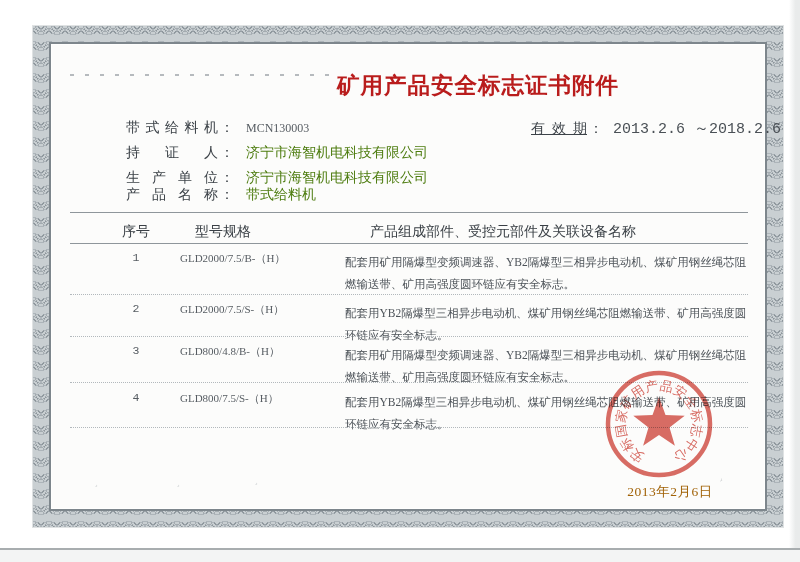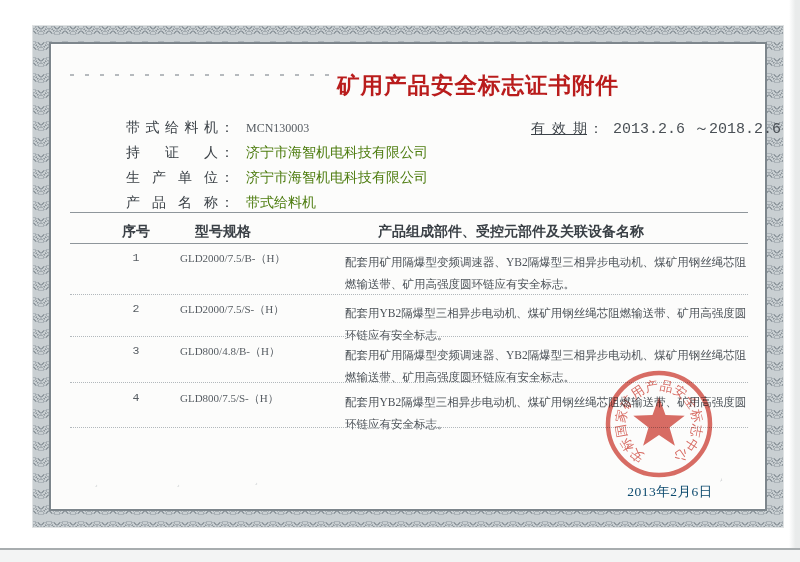--- a/index.html
+++ b/index.html
@@ -31,45 +31,45 @@
     box-shadow:inset 0 0 0 1px rgba(255,255,255,.8);
   }
   
   .ghost-dashes{position:absolute;left:70px;top:74px;width:262px;height:2px;opacity:.5;
     background:repeating-linear-gradient(90deg,#6f7880 0 4px,transparent 4px 15px);}
   .title{
     position:absolute;left:320px;top:70px;width:316px;text-align:center;
     font-size:22.5px;font-weight:700;letter-spacing:1px;color:#b91c1c;
   }
   .field-row{position:absolute;left:126px;font-size:14px;color:#3c4248;white-space:nowrap;}
-  .f0{top:119px}.f1{top:144px}.f2{top:169px}.f3{top:194px}
+  .f0{top:119px}.f1{top:144px}.f2{top:169px}.f3{top:186px}
   .field-label{display:inline-block;width:92px;text-align:justify;text-align-last:justify;color:#3c4248;}
   .field-colon{margin-left:2px;}
   .field-value{margin-left:12px;color:#4d7c0f;}
   .mono{font-family:Liberation Serif, serif;font-size:12px;color:#565c62;}
   .validity{position:absolute;left:531px;top:119px;font-size:14px;color:#3c4248;white-space:nowrap;}
   .validity .field-label{width:56px;text-decoration:underline;}
   .validity .field-value{font-family:"Liberation Mono","DejaVu Sans Mono",monospace;font-size:15px;color:#4a5056;margin-left:10px;text-align:center;}
   
   .hline{position:absolute;left:70px;width:678px;height:0;border-top:1.5px solid #8f969b;}
   .l-top{top:212px}.l-head{top:243px}
   .dotline{position:absolute;left:70px;width:678px;height:0;border-top:1px dotted #b2b8bc;}
   .d1{top:294px}.d2{top:336px}.d3{top:382px}.d4{top:427px}
-  .th{position:absolute;top:223px;font-size:14px;font-weight:700;color:#3a4046;text-align:center;}
+  .th{position:absolute;top:223px;font-size:14px;font-weight:400;color:#3a4046;text-align:center;}
   .th0{left:112px;width:48px;}
   .th1{left:168px;width:110px;}
-  .th2{left:360px;width:302px;}
+  .th2{left:352px;width:302px;}
   .trow{position:absolute;left:0;width:760px;font-size:11.5px;color:#4d5359;}
   .r0{top:251px}.r1{top:302px}.r2{top:344px}.r3{top:391px}
   .trow .num{position:absolute;left:126px;width:20px;text-align:center;font-family:"Liberation Mono","DejaVu Sans Mono",monospace;color:#565c62;}
   .trow .model{position:absolute;left:180px;font-family:Liberation Serif, serif;font-size:11px;color:#565c62;white-space:nowrap;}
   .trow .desc{position:absolute;left:345px;width:404px;line-height:22px;}
   
   .stamp{position:absolute;left:599px;top:364px;width:120px;height:120px;mix-blend-mode:multiply;opacity:.88;}
-  .date{position:absolute;left:612px;top:483px;width:116px;text-align:center;font-size:13.5px;color:#0c4a6e;letter-spacing:.5px;}
+  .date{position:absolute;left:612px;top:483px;width:116px;text-align:center;font-size:13.5px;color:#a16207;letter-spacing:.5px;}
 </style>
 </head>
 <body>
 
 <div class="frame">
   <div class="frame-inner"></div>
 </div>
 
 <div class="ghost-dashes"></div>
 

